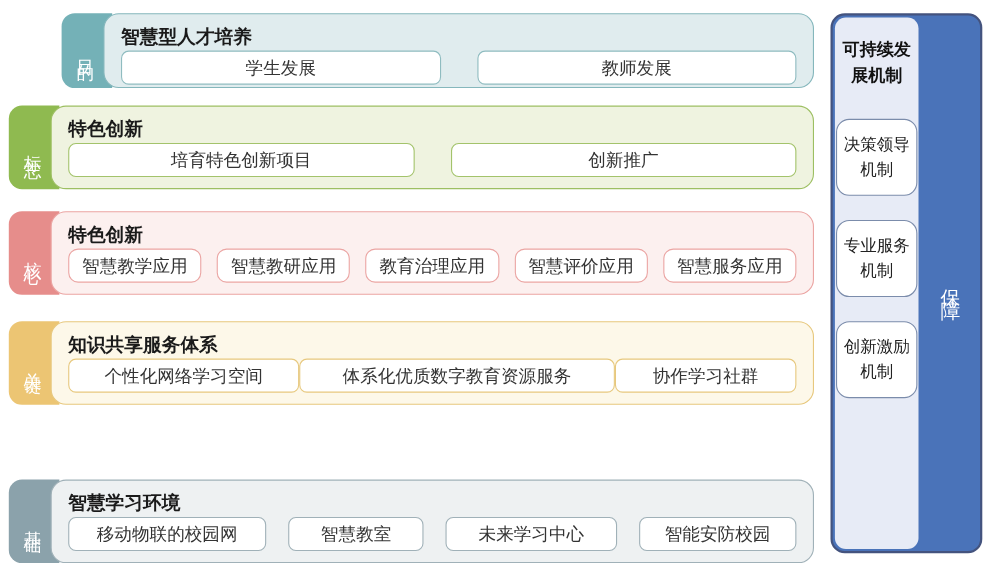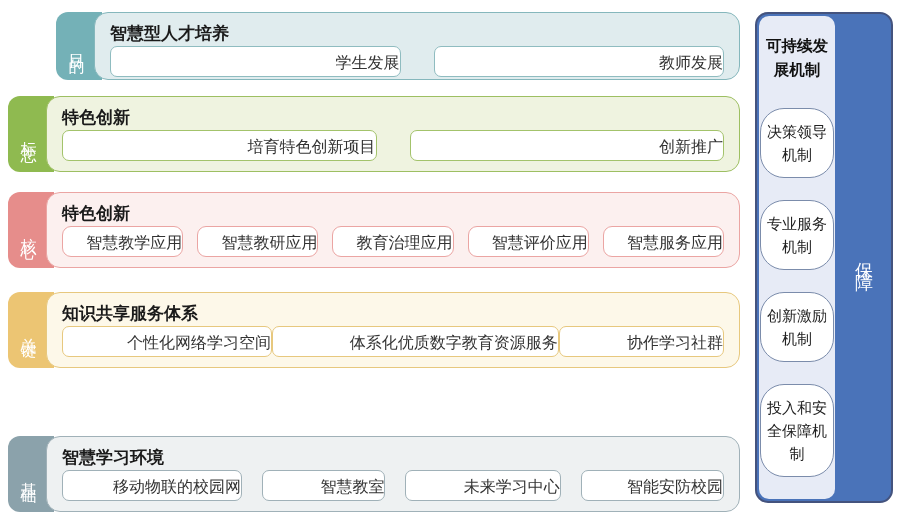--- a/index.html
+++ b/index.html
@@ -30,21 +30,21 @@
   .panel{
     flex:1;margin-left:-8px;border-radius:14px;
     box-sizing:border-box;padding:9px 15px 10px 15px;
     display:flex;flex-direction:column;justify-content:space-between;
     background:#fff;position:relative;z-index:2;
   }
   .panel-title{font-weight:bold;font-size:17px;color:#1a1a1a;line-height:24px;}
   .boxes{display:flex;}
   .box{
     background:#ffffff;height:31px;line-height:31px;
-    text-align:right;font-size:16px;color:#333;
+    text-align:center;font-size:16px;color:#333;
     border-radius:7px;box-sizing:border-box;
     white-space:nowrap;overflow:hidden;
   }
   
   .row1 .tab{background:#74b1b7;}
   .row1 .panel{background:#e0ecee;border:1.5px solid #85b7bc;}
   .row1 .box{border:1px solid #8fbcc0;}
   .row2 .tab{background:#8fba50;}
   .row2 .panel{background:#eff3e0;border:1.5px solid #9dbf62;}
   .row2 .box{border:1px solid #a3c36b;}
@@ -71,21 +71,21 @@
     width:76px;margin:2px;background:#e7ebf6;border-radius:10px;
     display:flex;flex-direction:column;align-items:center;
     box-sizing:border-box;padding:18px 6px 10px 6px;
   }
   .right-title{
     width:66px;font-weight:bold;font-size:15.5px;line-height:24px;
     text-align:center;color:#111;margin-bottom:26px;
   }
   .rbox{
     width:74px;background:#ffffff;border:1px solid #7b8cab;
-    border-radius:24px;box-sizing:border-box;
+    border-radius:12px;box-sizing:border-box;
     padding:11px 4px;font-size:15px;line-height:23px;
     text-align:center;color:#222;margin-bottom:22px;
   }
   .rbox:last-child{margin-bottom:0;}
   .strip{
     flex:1;display:flex;align-items:center;justify-content:center;
     writing-mode:vertical-rl;text-orientation:upright;
     color:#ffffff;font-size:18px;letter-spacing:10px;
   }
 </style>
@@ -158,18 +158,17 @@
     </div>
 
   </div>
 
   <div class="right">
     <div class="right-inner">
       <div class="right-title">可持续发展机制</div>
       <div class="rbox">决策领导机制</div>
       <div class="rbox">专业服务机制</div>
       <div class="rbox">创新激励机制</div>
-      <div class="rbox">投入和安全保障机制</div>
     </div>
     <div class="strip">保障</div>
   </div>
 
 </div>
 
 </body></html>

